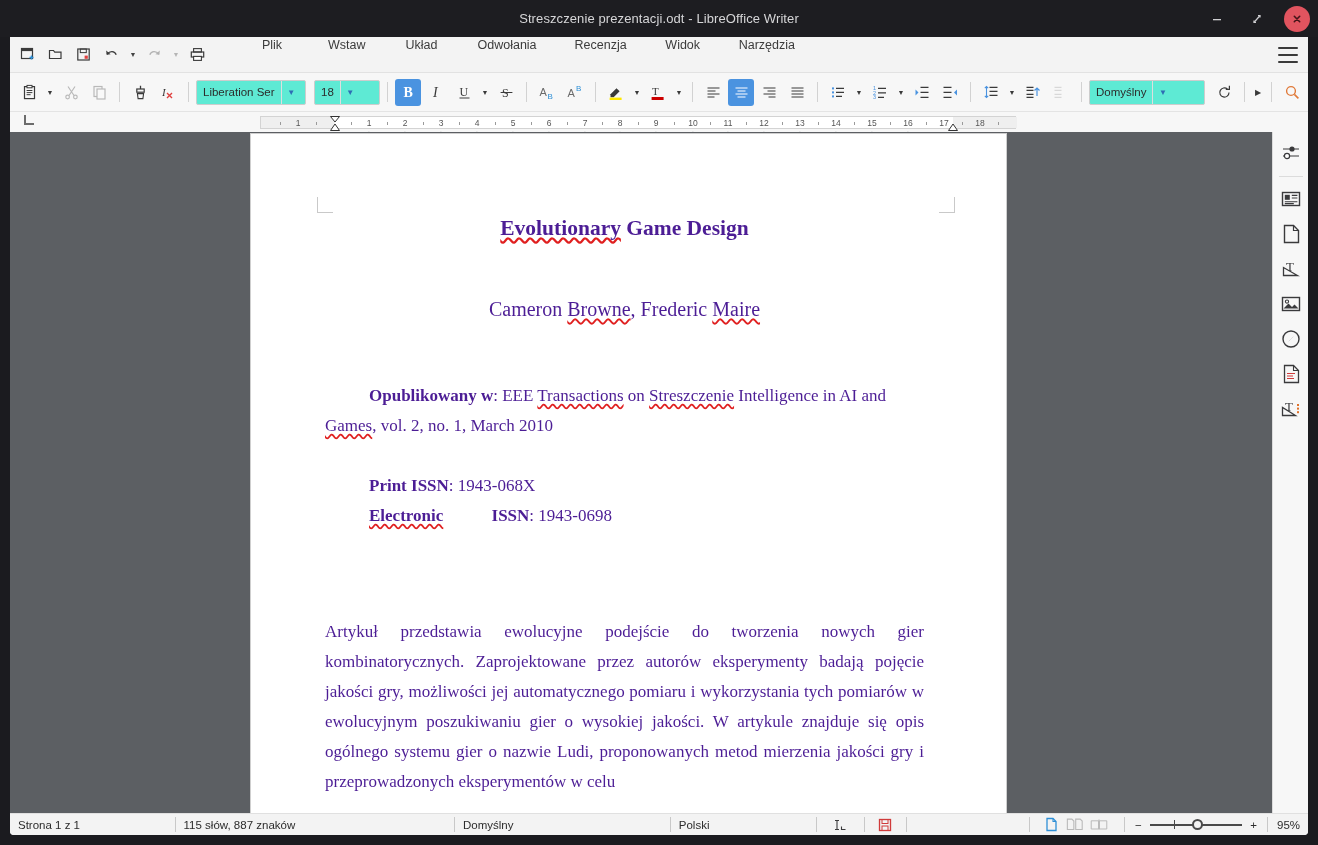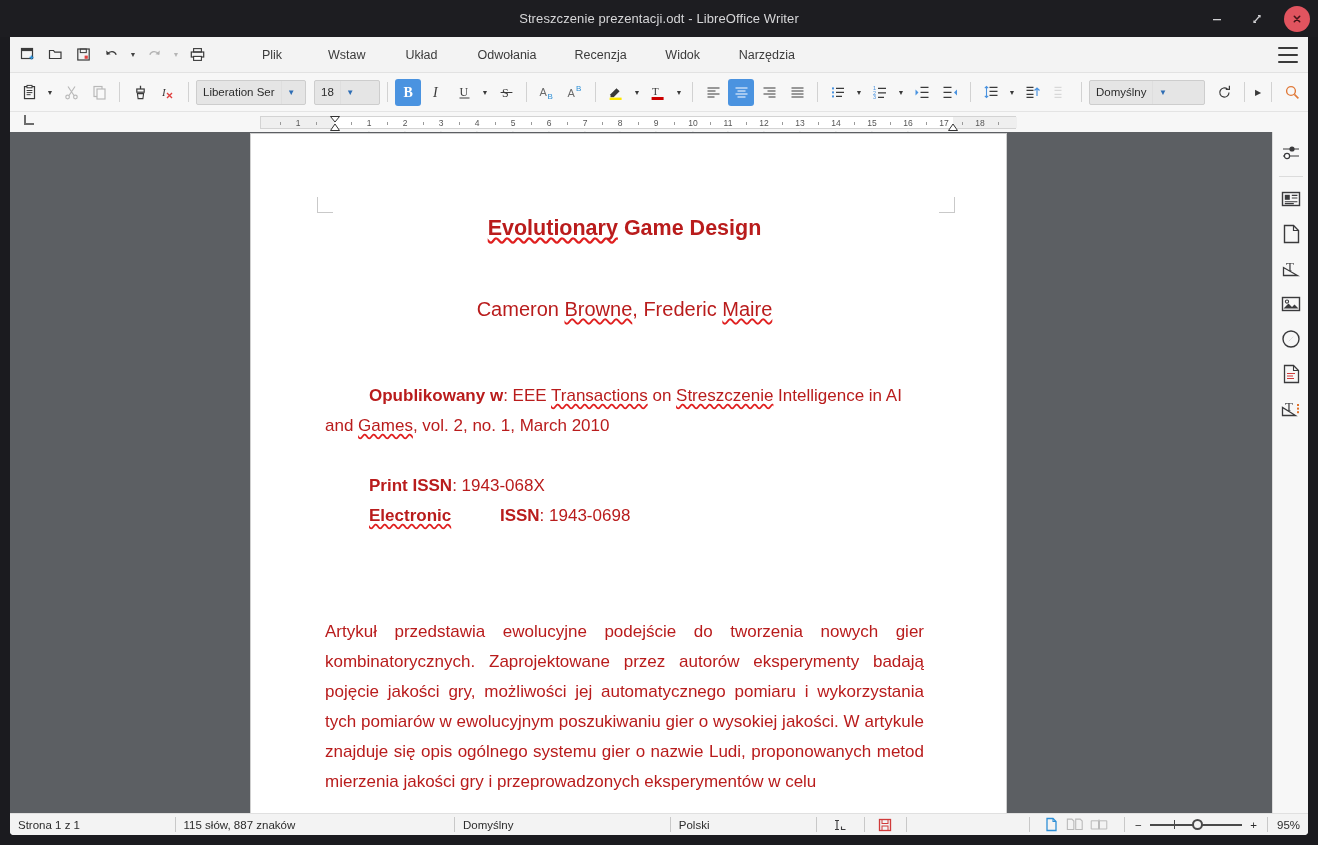--- a/index.html
+++ b/index.html
@@ -60,21 +60,21 @@
   }
   .qi {
     width: 23px; height: 24px;
     display: flex; align-items: center; justify-content: center;
     color: #3a3a3a;
   }
   .qi.dis { opacity: .35; }
   .qi-arrow { width: 10px; display:flex; align-items:center; justify-content:center; color:#444; font-size:7px;}
   .qi-arrow.dis { opacity:.35; }
 
-  .tabs { display: flex; align-items: center; margin-left: 18px; }
+  .tabs { display: flex; align-items: flex-start; margin-left: 18px; }
   .tab {
     display: flex; align-items: center; justify-content: center;
     padding: 0 18px; min-width: 74px;
     font-size: 12.5px; color: #3b3b3b;
     border-top: 1px solid transparent;
     border-left: 1px solid transparent;
     border-right: 1px solid transparent;
     white-space: nowrap;
   }
   .tab.active {
@@ -108,21 +108,21 @@
   }
   .tb.dis { opacity: .32; }
   .tb.on { background: #4a93e0; color: #fff; }
   .tb-caret {
     width: 12px; height: 27px; display: flex; align-items: center; justify-content: center;
     color: #3a3a3a; font-size: 7px; flex: 0 0 auto;
   }
   .sep { width: 1px; height: 20px; background: #d2d2d2; margin: 0 5px; flex: 0 0 auto; }
   .combo {
     height: 25px; display: flex; align-items: stretch;
-    border: 1px solid #cdcdcd; background: #e5e5e5; border-radius: 2px;
+    border: 1px solid #cdcdcd; background: #5eead4; border-radius: 2px;
     flex: 0 0 auto;
   }
   .combo .cval {
     display: flex; align-items: center;
     padding: 0 6px; font-size: 11.5px; color: #2c2c2c;
     white-space: nowrap; overflow: hidden;
   }
   .combo .cbtn {
     width: 20px; border-left: 1px solid #dedede;
     display: flex; align-items: center; justify-content: center;
@@ -177,22 +177,22 @@
     border: 1px solid #cfcfcf;
   }
   .pgmark {
     position: absolute; width: 16px; height: 16px;
   }
   .pgmark.tl { left: 66px; top: 63px; border-left: 1px solid #c9c9c9; border-bottom: 1px solid #c9c9c9;}
   .pgmark.tr { left: 688px; top: 63px; border-right: 1px solid #c9c9c9; border-bottom: 1px solid #c9c9c9;}
 
   .doc {
     position: absolute; left: 74px; top: 70px; right: 82px;
-    font-family: Liberation Sans, sans-serif;
-    color: #b91c1c;
+    font-family: Liberation Serif, serif;
+    color: #4c1d95;
   }
   .doc-title {
     text-align: center; font-weight: bold; font-size: 21.5px;
     margin-top: 12px;
   }
   .doc-authors {
     text-align: center; font-size: 20px; margin-top: 57px;
   }
   .doc-p { font-size: 17px; line-height: 30px; }
   .doc-p.just { text-align: justify; }

